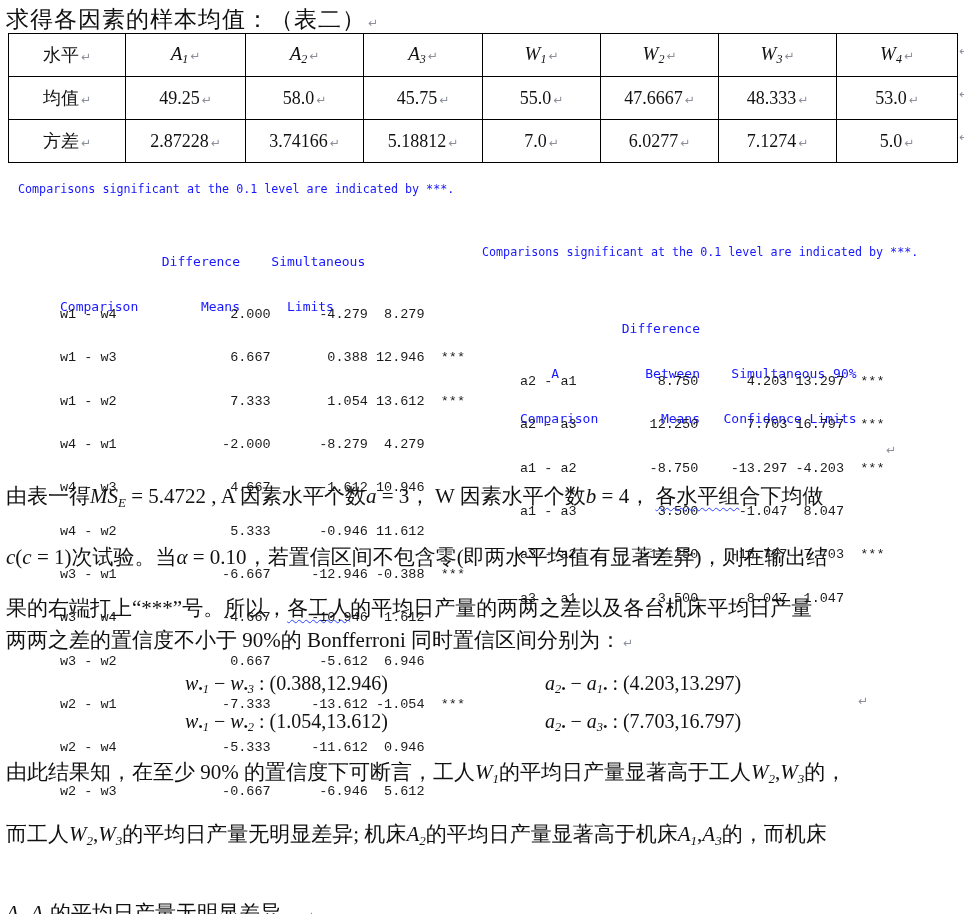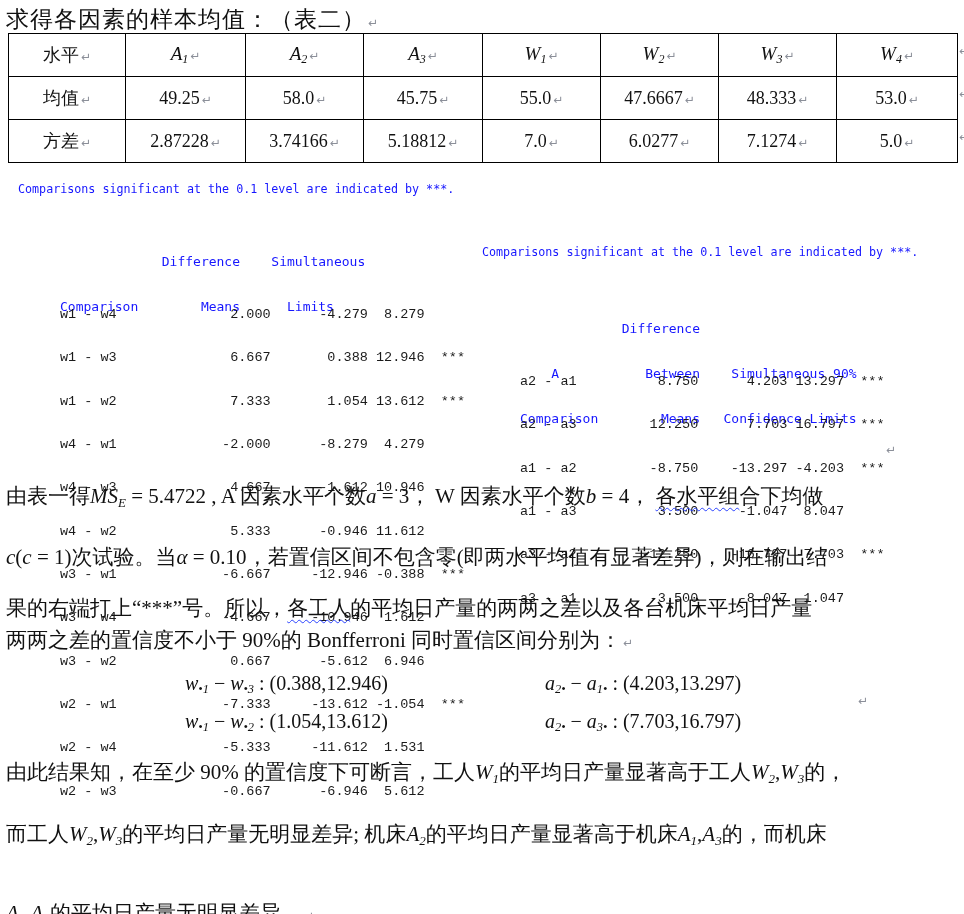--- a/index.html
+++ b/index.html
@@ -101,21 +101,21 @@
   <div>w1 - w4              2.000      -4.279  8.279</div>
   <div>w1 - w3              6.667       0.388 12.946  ***</div>
   <div>w1 - w2              7.333       1.054 13.612  ***</div>
   <div>w4 - w1             -2.000      -8.279  4.279</div>
   <div>w4 - w3              4.667      -1.612 10.946</div>
   <div>w4 - w2              5.333      -0.946 11.612</div>
   <div>w3 - w1             -6.667     -12.946 -0.388  ***</div>
   <div>w3 - w4             -4.667     -10.946  1.612</div>
   <div>w3 - w2              0.667      -5.612  6.946</div>
   <div>w2 - w1             -7.333     -13.612 -1.054  ***</div>
-  <div>w2 - w4             -5.333     -11.612  1.531</div>
+  <div>w2 - w4             -5.333     -11.612  0.946</div>
   <div>w2 - w3             -0.667      -6.946  5.612</div>
 </div>
 
 <div class="abs mono sasnote" style="left:482px;top:246px;">Comparisons significant at the 0.1 level are indicated by ***.</div>
 <div class="abs mono sashead" style="left:520px;top:291px;">
   <div>             Difference</div>
   <div>    A           Between    Simultaneous 90%</div>
   <div>Comparison        Means   Confidence Limits</div>
 </div>
 <div class="abs mono sasdata" style="left:520px;top:346px;">

